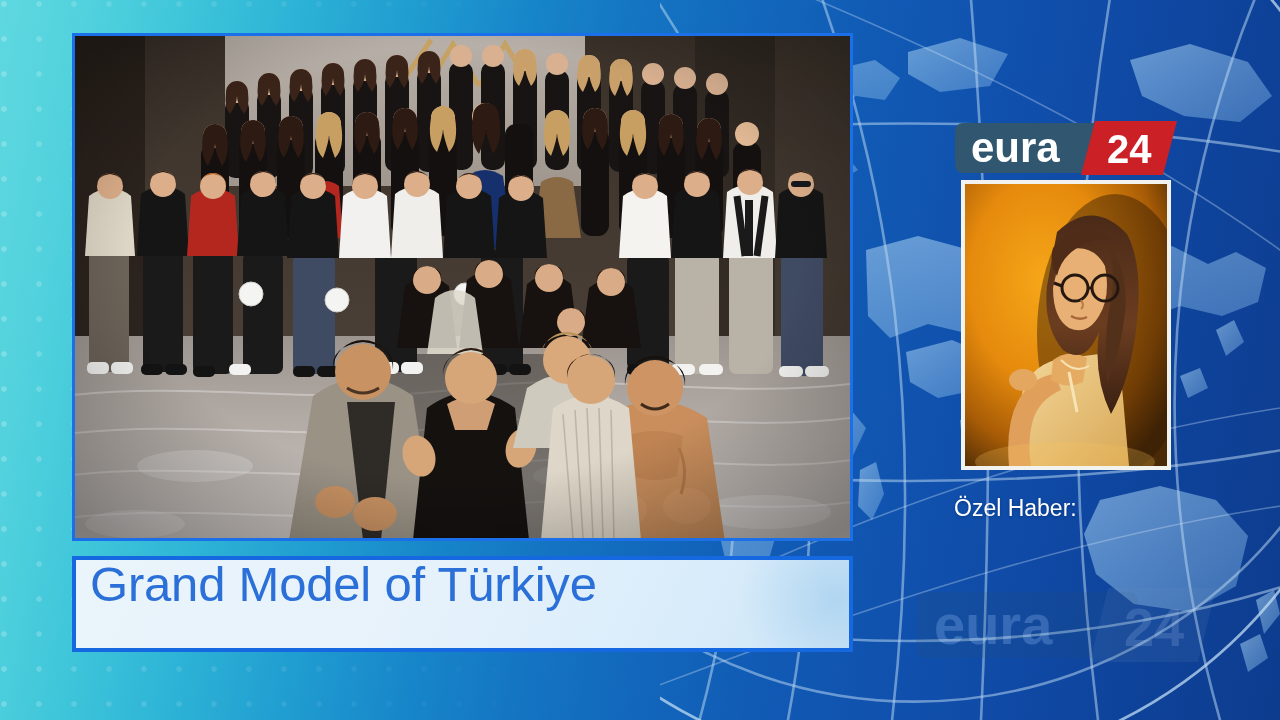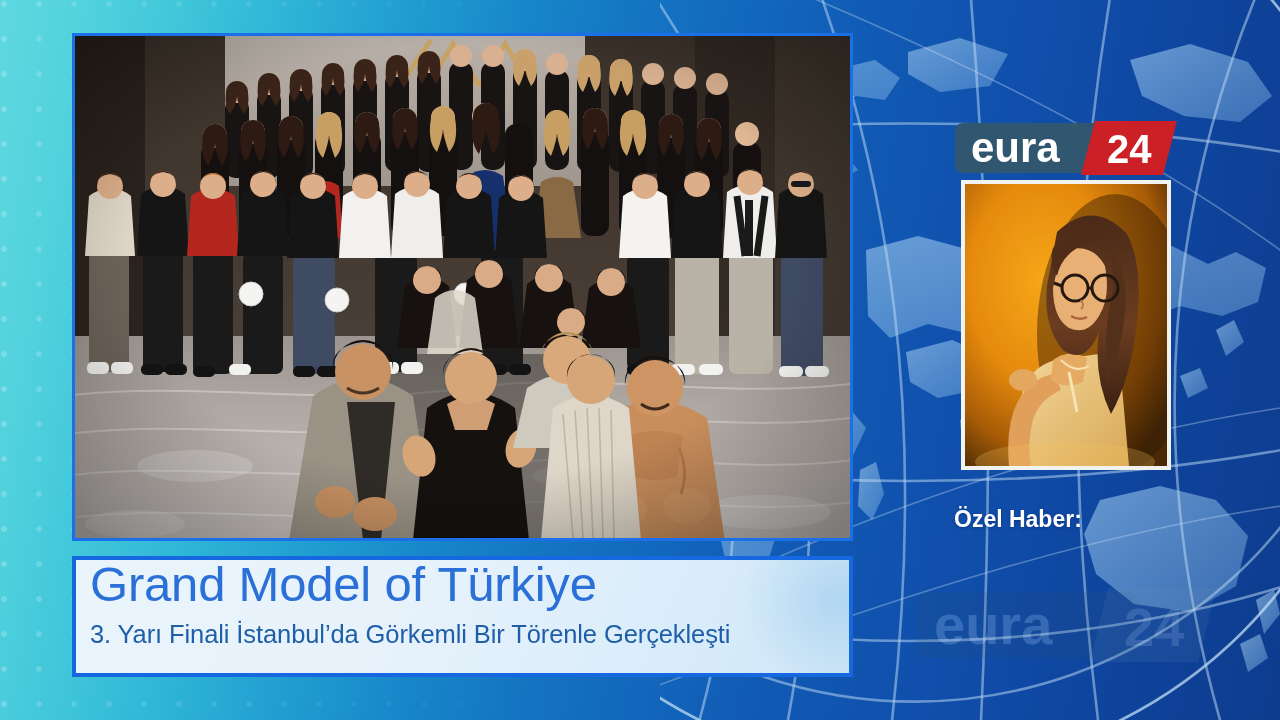--- a/index.html
+++ b/index.html
@@ -63,21 +63,21 @@
     overflow: hidden;
     background: #2a2522;
   }
   .photo-inner { position: absolute; inset: 0; overflow: hidden; }
   .photo-inner svg { display: block; width: 100%; height: 100%; }
 
   
   .headline-box {
     position: absolute;
     left: 72px; top: 556px;
-    width: 781px; height: 121px;
+    width: 781px; height: 96px;
     border: 4px solid #1668e0;
     box-sizing: border-box;
     background: linear-gradient(115deg,#eaf4fb 0%,#e7f2fb 42%,#dceefb 70%,#cfe6f7 100%);
     overflow: hidden;
   }
   .headline-box::after {
     
     content:"";
     position:absolute; right:-10px; top:-20px;
     width:120px; height:150px;
@@ -118,24 +118,24 @@
     width: 210px; height: 290px;
     border: 4px solid #f2f3ef;
     box-sizing: border-box;
     overflow: hidden;
     background: #d98a14;
   }
   .portrait-frame svg { display:block; width:100%; height:100%; }
 
   .credit {
     position: absolute;
-    left: 954px; top: 504px;
+    left: 954px; top: 493px;
     width: 250px;
     color: #ffffff;
-    font-weight: bold;
+    font-weight: normal;
     line-height: 1.32;
     text-shadow: 0 1px 3px rgba(0,32,80,.45);
   }
   .credit .credit-label { font-size: 23px; display:block; }
   .credit .credit-name  { font-size: 25px; display:block; letter-spacing: .4px; }
 
   .watermark {
     position: absolute;
     left: 916px; top: 588px;
     width: 300px; height: 74px;
@@ -558,21 +558,20 @@
           </g>
         </g>
 
         <rect x="0" y="0" width="775" height="502" fill="url(#vign)"></rect>
       </svg>
     </div>
   </div>
 
   <div class="headline-box">
     <div class="headline-title">Grand Model of Türkiye</div>
-    <div class="headline-sub">3. Yarı Finali İstanbul’da Görkemli Bir Törenle Gerçekleşti</div>
   </div>
 
   <div class="logo-badge">
     <svg width="222" height="54" viewBox="0 0 222 54" xmlns="http://www.w3.org/2000/svg">
       <rect x="0" y="2" width="162" height="50" rx="8" fill="#31566f"></rect>
       <path d="M140 0 L222 0 L208 54 L126 54 Z" fill="#cb2026"></path>
       <text x="16" y="41" font-family="Liberation Sans, sans-serif" font-size="42" font-weight="bold" fill="#ffffff">eura</text>
       <text x="152" y="42" font-family="Liberation Sans, sans-serif" font-size="40" font-weight="bold" fill="#ffffff">24</text>
     </svg>
   </div>

